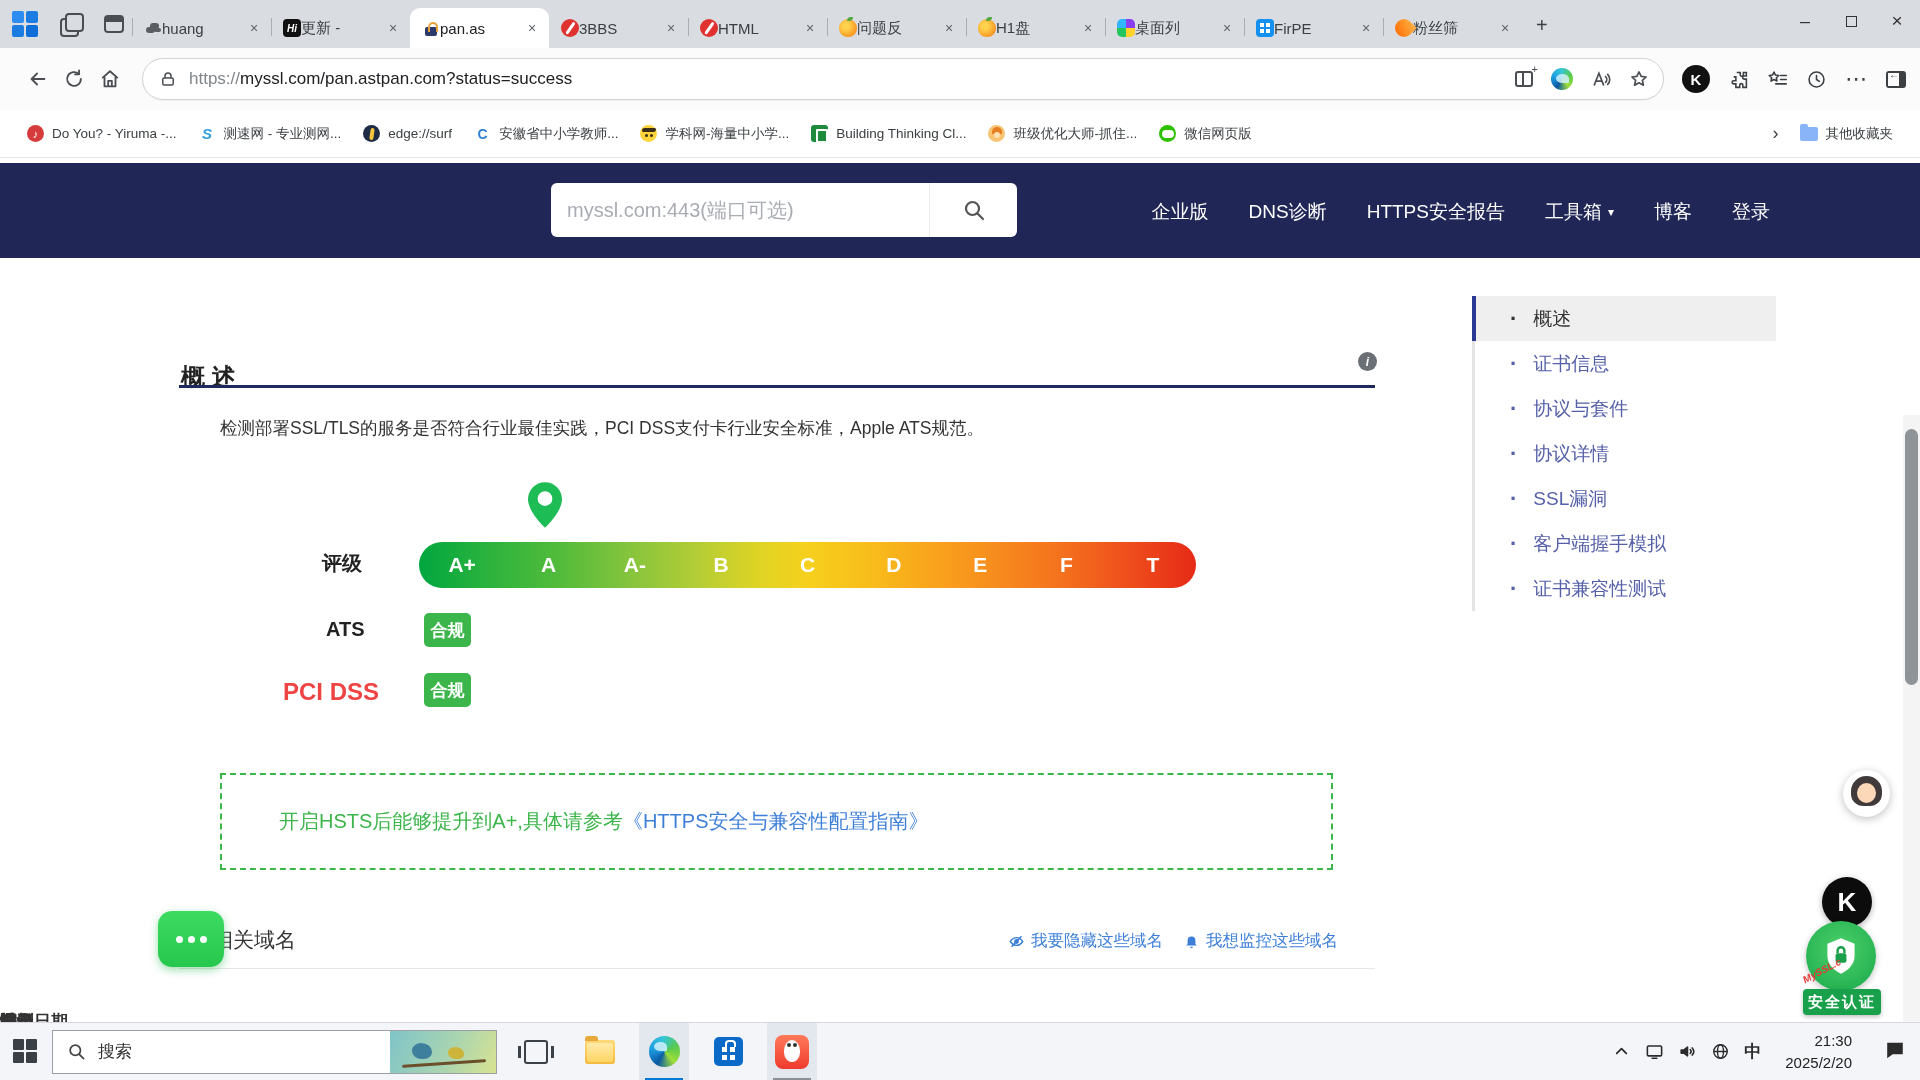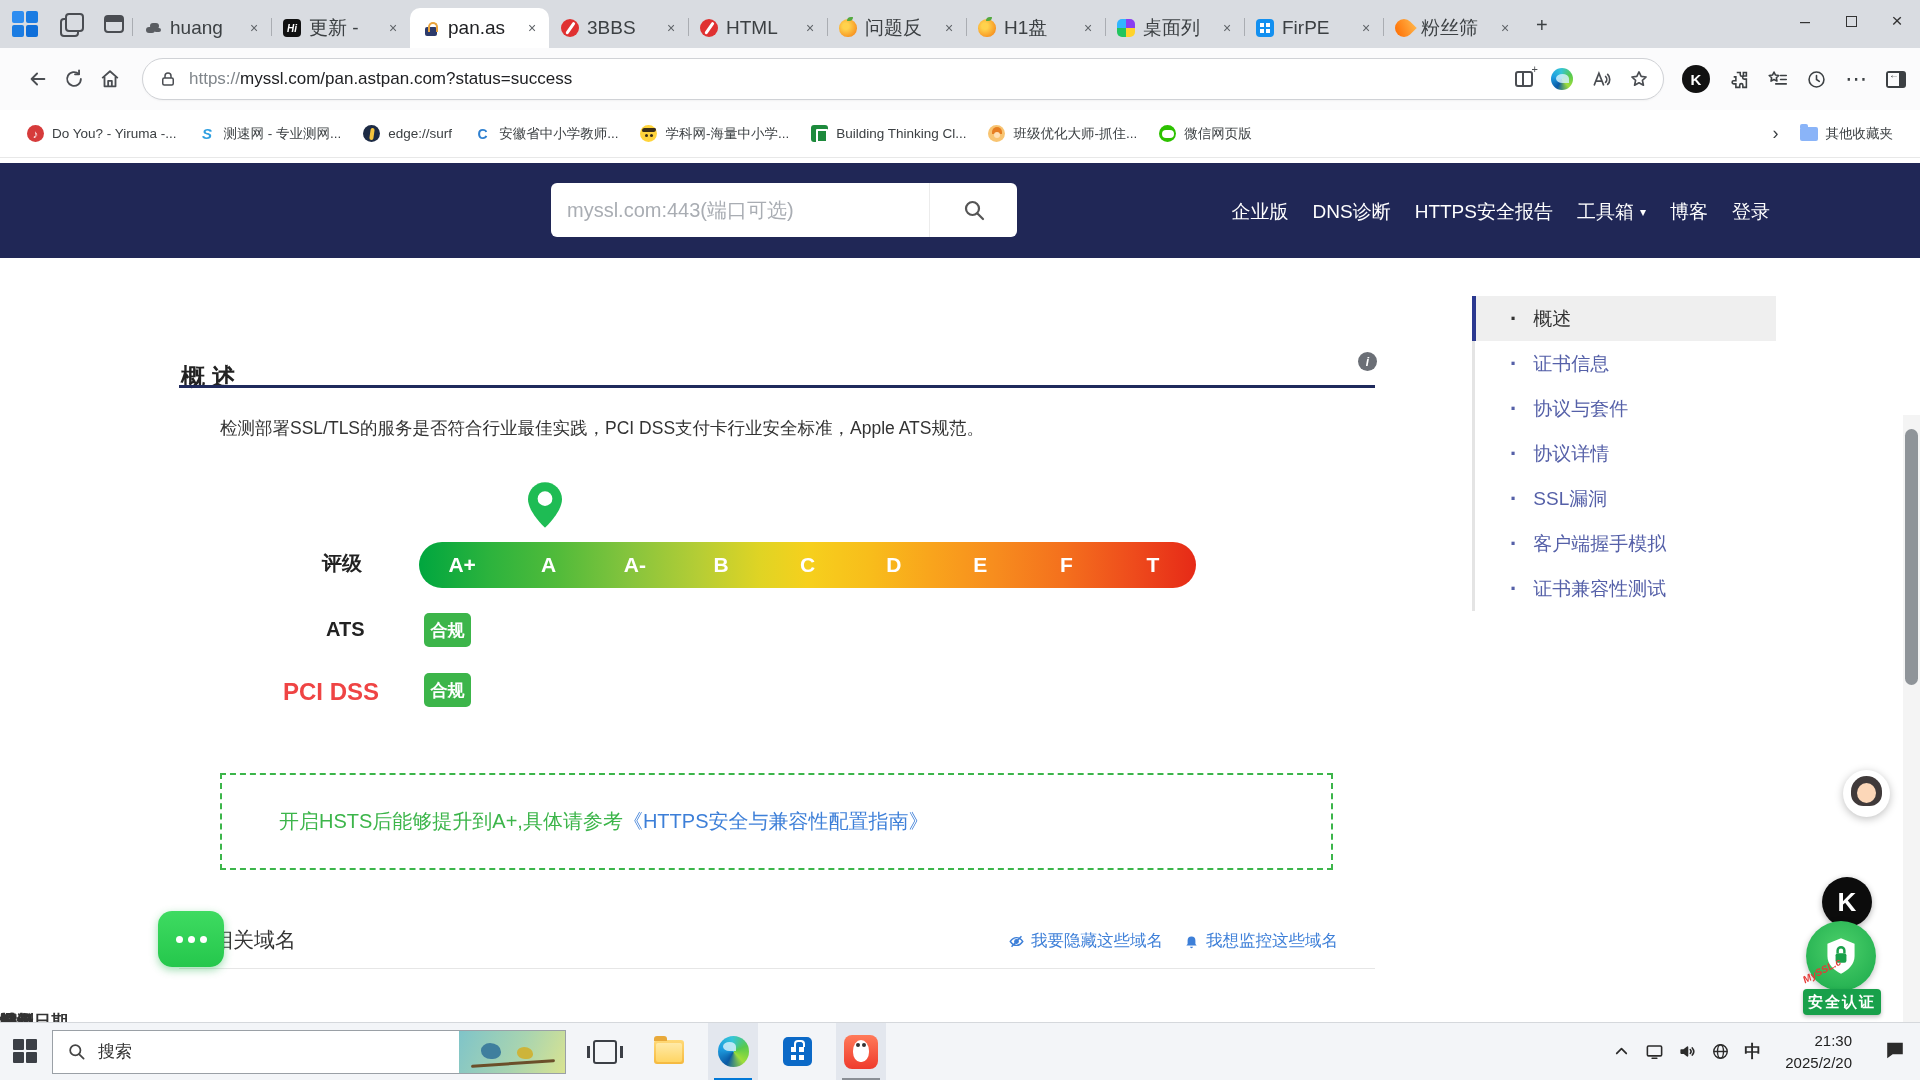--- a/index.html
+++ b/index.html
@@ -12,21 +12,21 @@
   .tabbar-left { display:flex; align-items:center; height:48px; padding:0 8px 0 12px; gap:22px; }
   .winlogo-blue { width:26px; height:26px; display:grid; grid-template-columns:12px 12px; grid-template-rows:12px 12px; gap:2px; }
   .winlogo-blue i { background:#1b7ce2; border-radius:2px; }
   .winlogo-blue i:nth-child(1){background:#2e8df0;} .winlogo-blue i:nth-child(4){background:#0f6fd9;}
   .icon-stack { width:22px; height:22px; position:relative; }
   .icon-stack::before,.icon-stack::after { content:""; position:absolute; width:15px; height:15px; border:2px solid #4a4d52; border-radius:4px; }
   .icon-stack::before { left:0; top:5px; } .icon-stack::after { left:5px; top:0; background:#d9dce1; }
   .icon-window { width:20px; height:18px; border:2px solid #4a4d52; border-radius:4px; position:relative; }
   .icon-window::before { content:""; position:absolute; left:0; top:0; right:0; height:5px; background:#4a4d52; }
   .tabs { display:flex; align-items:flex-end; height:48px; }
-  .tab { width:139px; height:40px; display:flex; align-items:center; gap:8px; padding:0 8px 0 12px; position:relative; color:#3c4043; font-size:19px; }
+  .tab { width:139px; height:40px; display:flex; align-items:center; gap:0; padding:0 8px 0 12px; position:relative; color:#3c4043; font-size:15px; }
   .tab:not(.active)::before { content:""; position:absolute; left:0; top:10px; bottom:12px; width:1px; background:#aaadb2; }
   .tab.active { background:#fff; border-radius:10px 10px 0 0; height:40px; color:#202124; }
   .tab.active::before { display:none; }
   .tab.active + .tab::before { display:none; }
   .tab-title { flex:1; white-space:nowrap; overflow:hidden; }
   .tab-close { width:18px; height:18px; border-radius:50%; flex:none; display:flex; align-items:center; justify-content:center; color:#5f6368; font-size:14px; }
   .tab-close::before { content:"×"; }
   .newtab { width:30px; height:30px; margin:0 0 6px 6px; border-radius:6px; position:relative; }
   .newtab::before { content:"+"; position:absolute; left:8px; top:2px; font-size:20px; color:#3c4043; }
   .wincontrols { margin-left:auto; display:flex; height:48px; }
@@ -106,21 +106,21 @@
   .ta-box::before { content:""; position:absolute; left:5px; top:5px; width:16px; height:3px; background:#fff; box-shadow:0 6px 0 #fff, 0 12px 0 #fff; }
   .ta-box::after { content:""; position:absolute; left:2px; top:2px; width:8px; height:10px; background:#202756; border-right:3px solid #fff; transform:skewX(-18deg); }
   .ta-text { line-height:1.1; }
   .ta-cjk { font-size:13px; letter-spacing:4px; } .ta-cjk sup { font-size:8px; }
   .ta-latin { font-size:20px; font-weight:bold; font-style:italic; letter-spacing:.5px; }
   .hd-search { position:absolute; left:551px; top:20px; width:466px; height:54px; background:#fff; border-radius:6px; display:flex; align-items:center; }
   .hd-search input { flex:1; border:none; outline:none; padding:0 16px; font-size:20px; color:#333; background:transparent; font-family:inherit; }
   .hd-search input::placeholder { color:#a9adb3; }
   .hd-search-btn { width:88px; height:54px; border-left:1px solid #ececec; display:flex; align-items:center; justify-content:center; color:#555; }
   .hd-search-btn svg { width:24px; height:24px; }
-  .hd-nav { position:absolute; right:150px; top:0; height:98px; display:flex; align-items:center; gap:24px; font-size:19px; }
+  .hd-nav { position:absolute; right:150px; top:0; height:98px; display:flex; align-items:center; gap:40px; font-size:19px; }
   .hd-nav-item { display:flex; align-items:center; gap:6px; white-space:nowrap; }
   .hd-nav-item .caret { display:none; font-size:12px; } .hd-nav-item.has-caret .caret { display:inline; }
   .hd-nav-item .caret::before { content:"▾"; }
 
   
   .page { position:relative; height:764px; background:#fff; overflow:hidden; }
   .ov-title { left:181px; top:84px; font-size:24px; font-weight:bold; color:#222;margin-top:19px; }
   .ov-info { left:1358px; top:94px; width:19px; height:19px; border-radius:50%; background:#6b6f76; color:#fff; font-size:12px; font-weight:bold; font-style:italic; display:flex; align-items:center; justify-content:center; }
   .ov-info::before { content:"i"; }
   .ov-rule { left:179px; top:127px; width:1196px; height:3px; background:#1f2a5c; }
@@ -169,21 +169,21 @@
 
   
   .scrollbar { position:absolute; left:1903px; top:157px; width:17px; height:865px; background:#f4f4f4; }
   .scroll-thumb { position:absolute; left:2px; top:14px; width:13px; height:256px; background:#8f9499; border-radius:7px; }
 
   
   .taskbar { position:relative; height:58px; background:#f3f5f8; border-top:1px solid #d5d8dc; display:flex; align-items:center; }
   .tb-start { width:52px; height:58px; display:flex; align-items:center; justify-content:center; }
   .tb-start i { width:26px; height:26px; display:grid; grid-template-columns:11px 11px; grid-template-rows:11px 11px; gap:2px; }
   .tb-start i b { background:#3b3f46; border-radius:1px; }
-  .tb-search { width:514px; height:44px; background:#fff; border:1px solid #9aa0a6; display:flex; align-items:center; overflow:hidden; }
+  .tb-search { width:445px; height:44px; background:#fff; border:1px solid #9aa0a6; display:flex; align-items:center; overflow:hidden; }
   .tb-search svg { width:19px; height:19px; margin:0 12px 0 14px; color:#444; flex:none; }
   .tb-search-label { font-size:17px; color:#333; flex:1; }
   .tb-search-img { width:106px; height:42px; flex:none; background:linear-gradient(115deg,#7fc4c9 0%,#a8d4b0 55%,#d9e391 100%); position:relative; }
   .tb-search-img::before { content:""; position:absolute; left:22px; top:12px; width:20px; height:16px; background:#3f7f9e; border-radius:50% 60% 45% 55%; box-shadow:34px 2px 0 -2px #cdb43a; }
   .tb-search-img::after { content:""; position:absolute; left:12px; bottom:8px; right:10px; height:3px; background:#6b4f2a; border-radius:2px; transform:rotate(-4deg); }
   .tb-btn { width:50px; height:58px; display:flex; align-items:center; justify-content:center; margin-left:14px; position:relative; }
   .tb-btn.active-app { background:#e3e7ee; }
   .tb-btn.active-app::after { content:""; position:absolute; left:6px; right:6px; bottom:0; height:3px; background:#0078d7; }
   .tb-btn.active-gray::after { background:#8a8f96; }
   .icon-taskview { width:24px; height:24px; border:2px solid #3b3f46; border-radius:3px; position:relative; }

